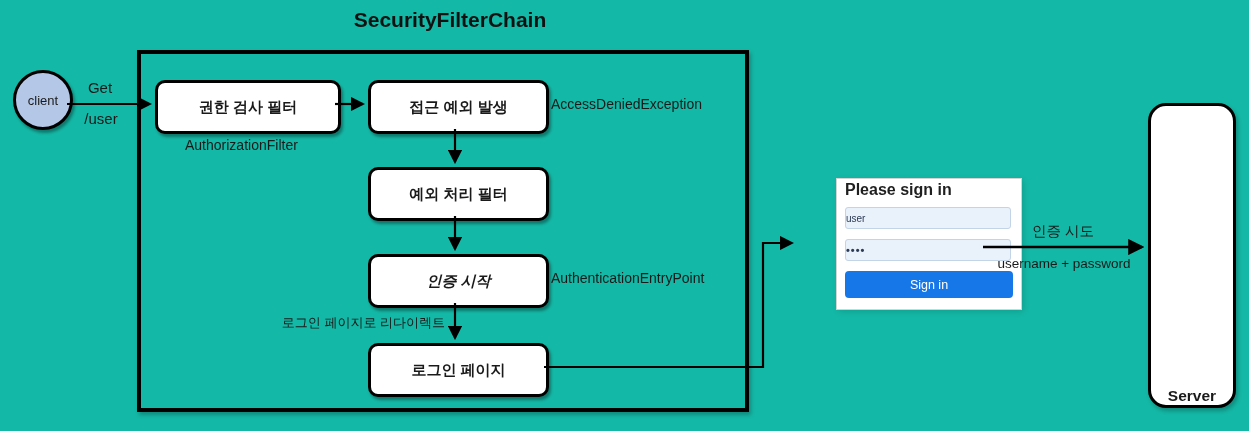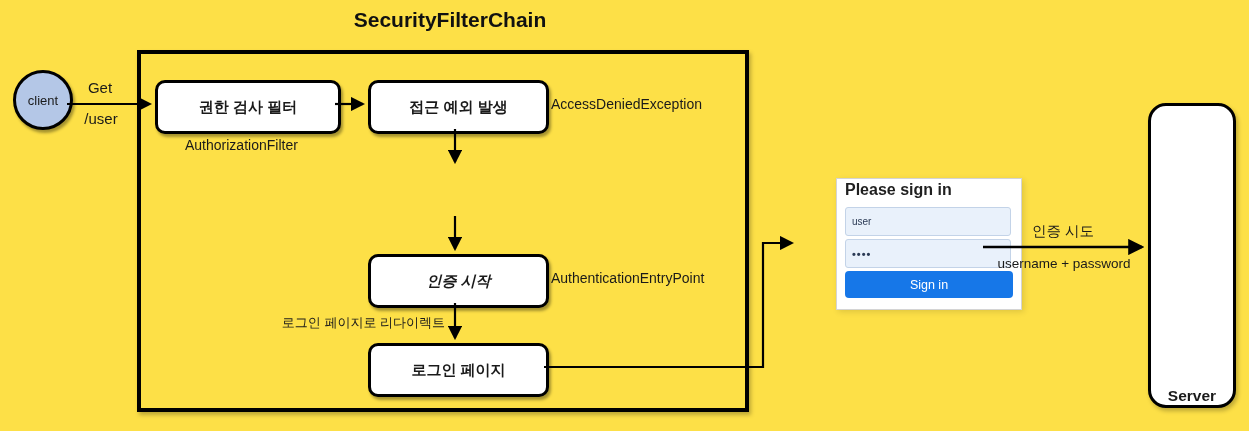--- a/index.html
+++ b/index.html
@@ -1,17 +1,17 @@
 <!DOCTYPE html>
 <html style="--client-fill: #b4c7e7; --button-blue: #1677e8; --input-bg: #e9f1fb;"><head>
 <meta charset="utf-8">
 <style>
   html,body{margin:0;padding:0;background:#fff;}
   .stage{
-    position:relative;width:1249px;height:431px;background:#fde047;
+    position:relative;width:1249px;height:431px;background:#14b8a6;
     font-family:"Liberation Sans","DejaVu Sans",sans-serif;color:#1a1a1a;
     overflow:hidden;
   }
   .abs{position:absolute;}
   
   .title{left:310px;top:8px;width:280px;text-align:center;
     font-size:21px;font-weight:600;color:#111;}
   
   .chainbox{left:137px;top:50px;width:604px;height:354px;
     border:4px solid #000;background:transparent;z-index:1;
@@ -39,23 +39,23 @@
   .a3{left:551px;top:183px;}
   .a4{left:551px;top:270px;}
   .redirect{left:240px;top:314px;width:205px;text-align:right;font-size:13px;}
   .get-label{left:76px;top:79px;width:48px;text-align:center;font-size:15px;}
   .user-label{left:74px;top:110px;width:54px;text-align:center;font-size:15px;}
   
   .signin{left:836px;top:178px;width:184px;height:130px;background:#fff;
     border:1px solid #d4d4d4;box-shadow:2px 2px 6px rgba(0,0,0,.12);z-index:2;}
   .signin-title{position:absolute;left:8px;top:2px;font-size:16px;
     font-weight:700;color:#1f1f1f;}
-  .fld{position:absolute;left:8px;width:166px;height:29px;
+  .fld{position:absolute;left:8px;width:166px;height:22px;
     background:var(--input-bg,#e9f1fb);border:1px solid #c3d3e8;border-radius:3px;
-    display:flex;align-items:center;padding-left:6px;box-sizing:border-box;
+    display:flex;align-items:center;box-sizing:border-box;
     font-size:10px;color:#2b3a55;}
   .fld-user{top:28px;}
   .fld-pass{top:60px;font-weight:700;font-size:11px;letter-spacing:1px;}
   .signin-btn{position:absolute;left:8px;top:92px;width:168px;height:27px;
     background:var(--button-blue,#1677e8);border:none;border-radius:4px;
     color:#fff;font-size:12.5px;display:flex;align-items:center;
     justify-content:center;cursor:pointer;box-sizing:border-box;}
   
   .auth-top{left:998px;top:222px;width:130px;text-align:center;font-size:14.5px;}
   .auth-bottom{left:985px;top:256px;width:158px;text-align:center;font-size:13.5px;}
@@ -82,20 +82,23 @@
   </div>
 
   <div class="abs get-label">Get</div>
   <div class="abs user-label">/user</div>
 
   <div class="abs node n1">
     <span>권한 검사 필터</span>
   </div>
   <div class="abs node n2">
     <span>접근 예외 발생</span>
+  </div>
+  <div class="abs node n3">
+    <span>예외 처리 필터</span>
   </div>
   <div class="abs node n4">
     <span>인증 시작</span>
   </div>
   <div class="abs node n5">
     <span>로그인 페이지</span>
   </div>
 
   <div class="abs annot a1">AuthorizationFilter</div>
   <div class="abs annot a2">AccessDeniedException</div>

